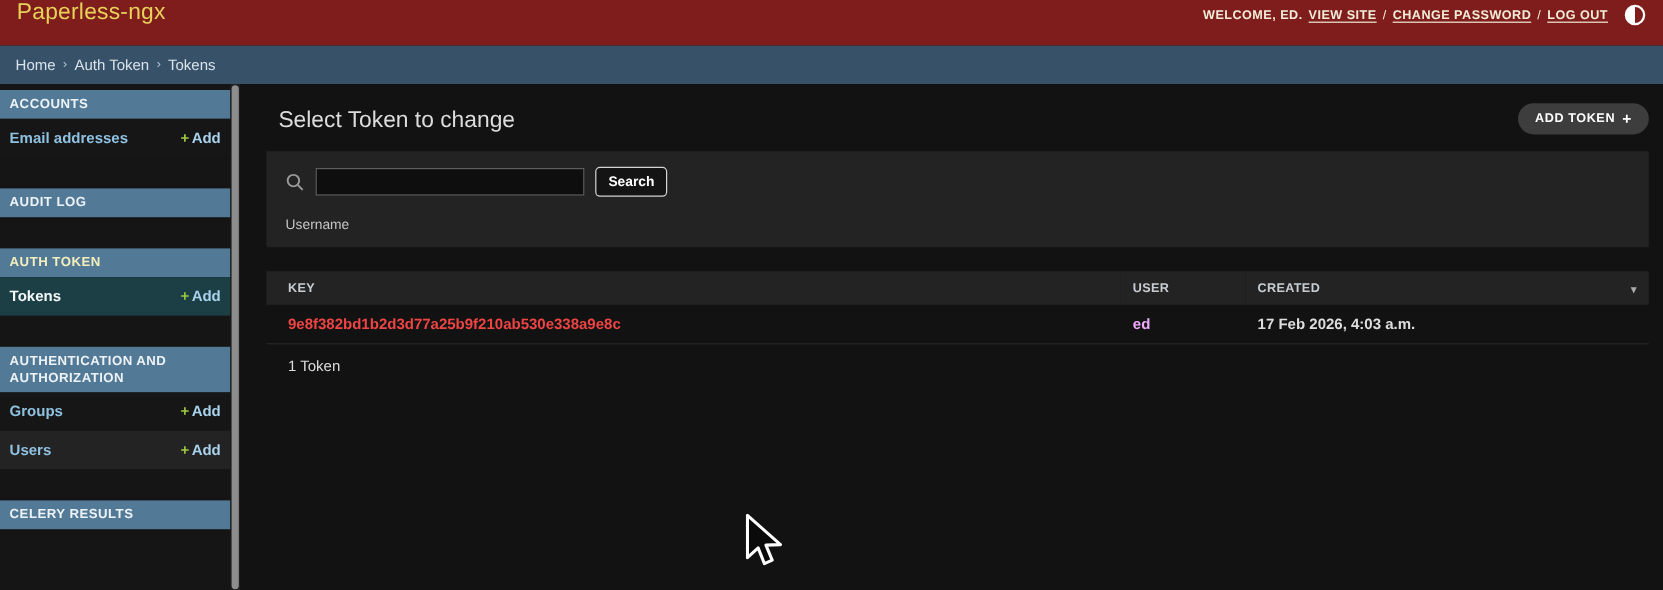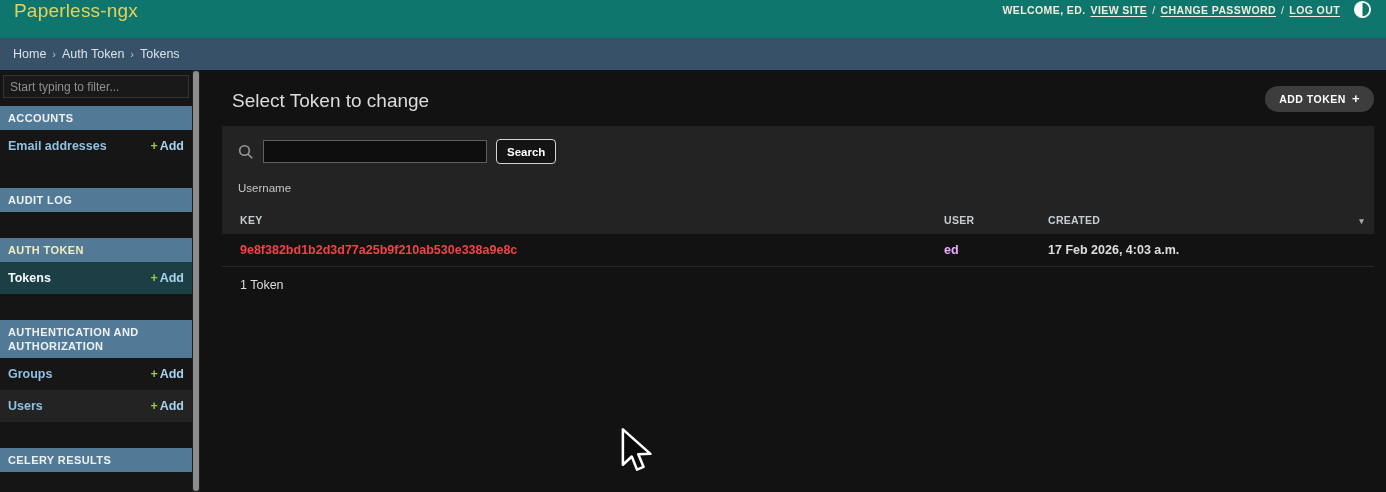--- a/index.html
+++ b/index.html
@@ -1,21 +1,21 @@
 <!DOCTYPE html>
 <html><head>
 <meta charset="utf-8">
 <style>
   * { margin:0; padding:0; box-sizing:border-box; }
   html,body { width:1386px; height:492px; overflow:hidden; background:#121212;
     font-family:"Liberation Sans", sans-serif; }
 
   
-  .topbar { height:38px; background:#0f766e; display:flex; align-items:flex-start;
-    justify-content:space-between; padding:0 14px; }
+  .topbar { height:38px; background:#7f1d1d; display:flex; align-items:flex-end;
+    justify-content:space-between; padding:16px 14px; }
   .brand { color:#e7d158; font-size:19px; font-weight:400; letter-spacing:0.2px; }
   .user-tools { display:flex; align-items:center; gap:5px; color:#f2edd9;
     font-size:10.5px; font-weight:bold; letter-spacing:0.4px; }
   .user-tools a { color:#f2edd9; text-decoration:underline; text-underline-offset:2px; cursor:pointer; }
   .user-tools .sep { font-weight:normal; }
   .theme-toggle { width:19px; height:19px; margin-left:8px; cursor:pointer; display:flex; }
 
   
   .breadcrumbs { height:32px; background:#365168; color:#d8e2ea; font-size:12.5px;
     display:flex; align-items:center; padding:0 13px; gap:6px; }
@@ -62,21 +62,21 @@
   .search-module { background:#232323; margin-top:14px; padding:13px 16px 12px 16px; }
   .search-row { display:flex; align-items:center; gap:9px; }
   .mag-icon { width:16px; height:16px; flex:0 0 auto; }
   .search-input { width:224px; height:23px; background:#0e0e0e; border:1px solid #5e5e5e;
     color:#e0e0e0; font-size:12px; padding:0 6px; font-family:"Liberation Sans", sans-serif; }
   .search-btn { height:25px; background:#141414; border:1px solid #d4d4d4; border-radius:4px;
     color:#ffffff; font-size:11.5px; font-weight:bold; padding:0 10px; cursor:pointer;
     font-family:"Liberation Sans", sans-serif; }
   .field-label { margin-top:18px; color:#c6c6c6; font-size:11.5px; }
 
-  .result-table { width:100%; border-collapse:collapse; margin-top:0; }
+  .result-table { width:100%; border-collapse:collapse; margin-top:20px; }
   .result-table th { background:#232323; color:#c6cdd2; font-size:10.5px; font-weight:bold;
     letter-spacing:0.3px; text-align:left; padding:8px 10px; text-transform:uppercase; }
   .result-table th.col-key { padding-left:18px; width:712px; }
   .result-table th.col-user { width:104px; }
   .sort-caret { float:right; color:#a9a9a9; font-size:9px; margin-top:2px; cursor:pointer; }
   .result-table td { padding:9px 10px; border-bottom:1px solid #272727; font-size:12.5px; }
   .result-table td.cell-key { padding-left:18px; }
   .token-link { color:#ef4444; font-weight:bold; font-size:12.5px; text-decoration:none; cursor:pointer; }
   .cell-user { color:#f0abfc; font-weight:bold; }
   .cell-created { color:#dedede; font-weight:bold; }
@@ -110,21 +110,20 @@
   <span class="bsep">›</span>
   <a>Auth Token</a>
   <span class="bsep">›</span>
   <span>Tokens</span>
 </div>
 
 <div class="layout">
 
   <div class="sidebar-wrap">
     <div class="sidebar">
-      <input class="filter-input" type="text" placeholder="Start typing to filter..." style="">
 
       
       <div class="sb-section">
         <div class="sb-header">ACCOUNTS</div>
         <div class="sb-row">
           <a class="model-link">Email addresses</a>
           <a class="sb-add"><span class="plus">+</span><span>Add</span></a>
         </div>
       </div>
 

